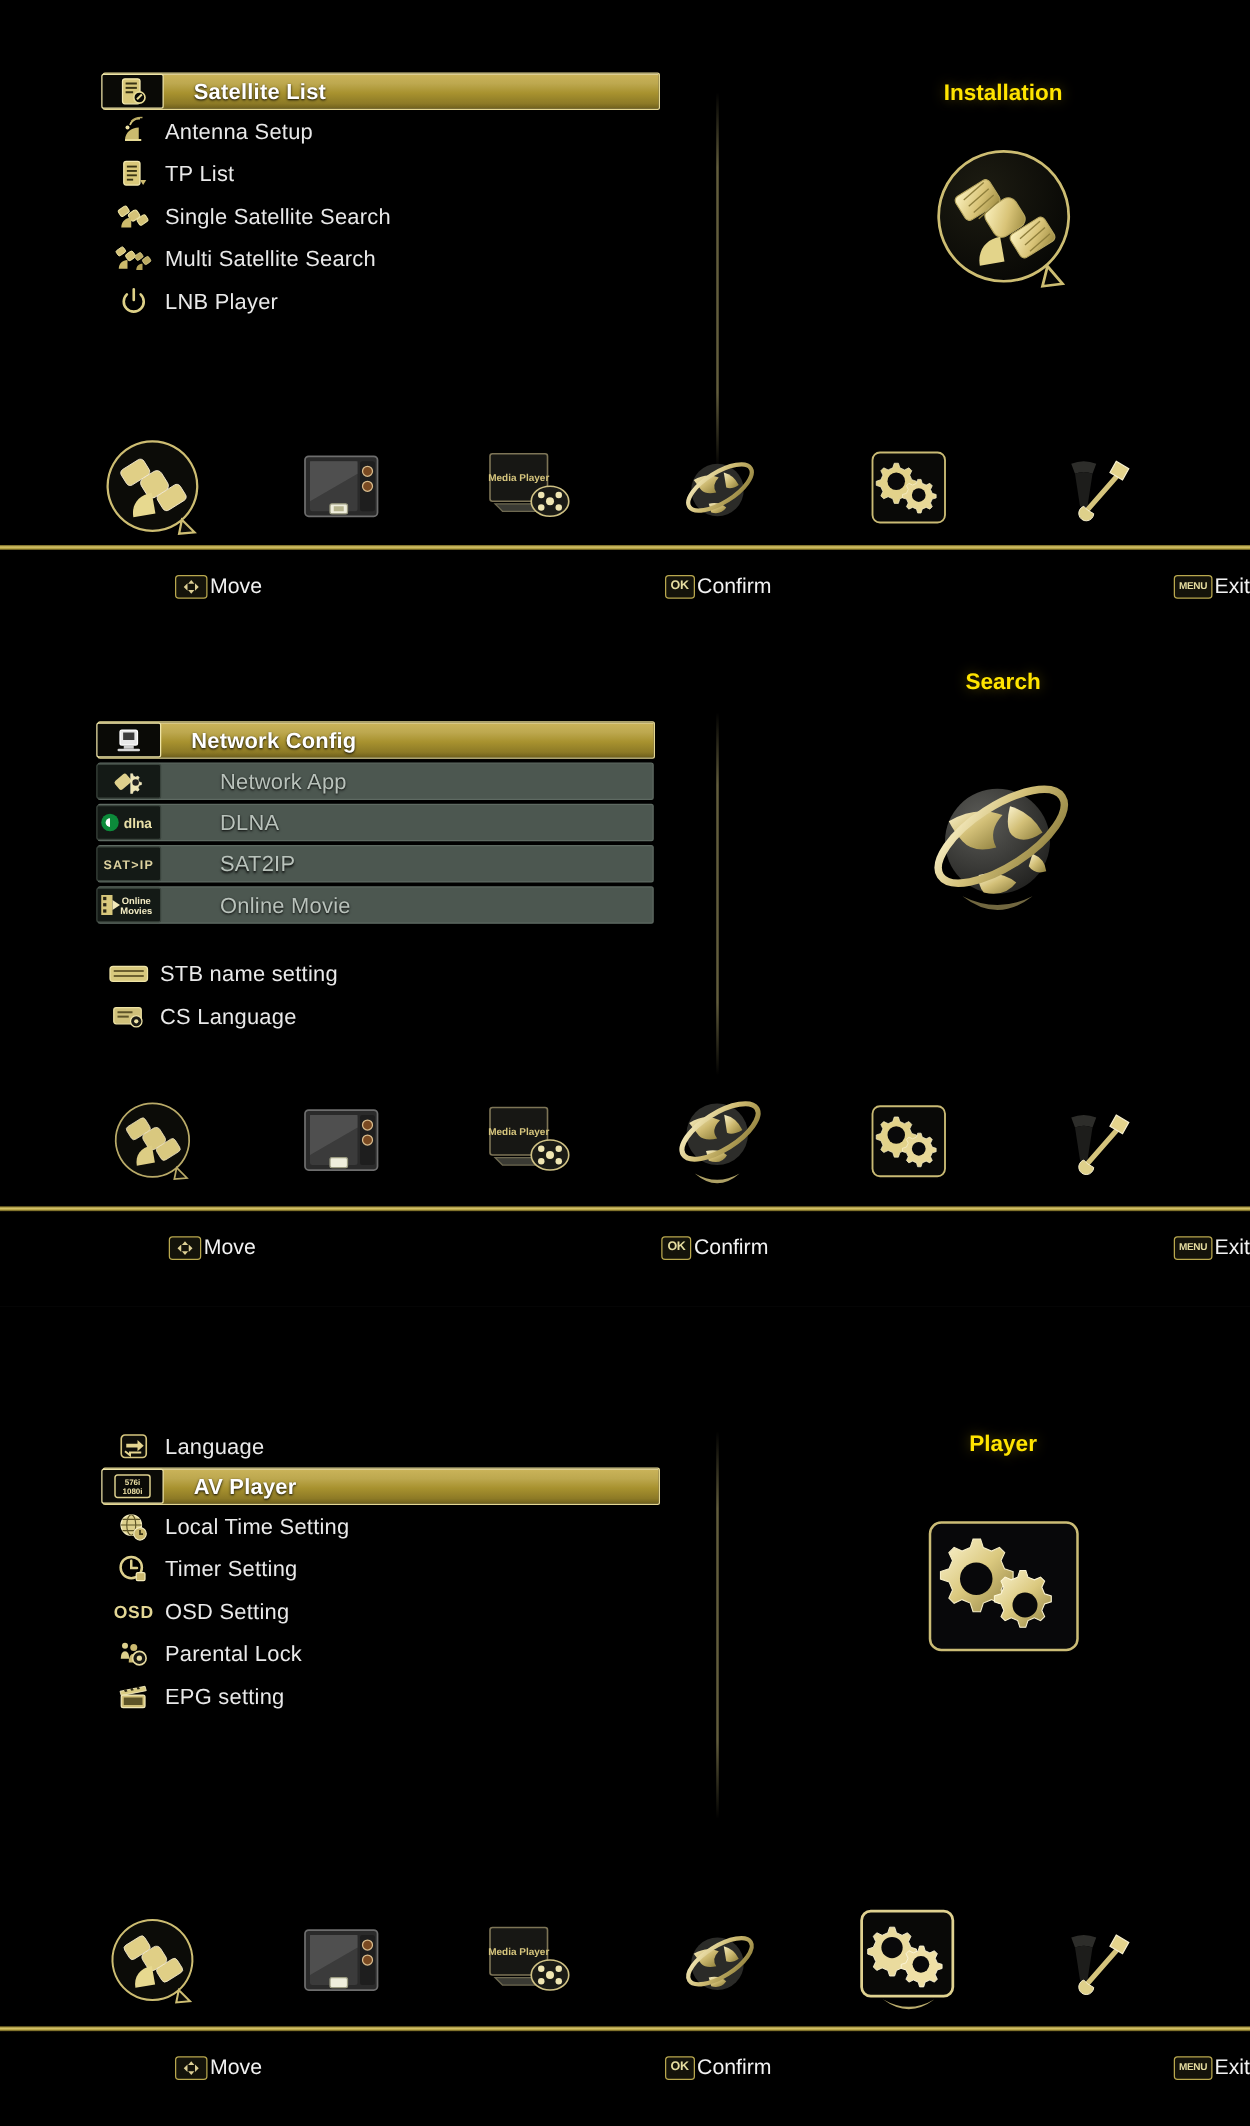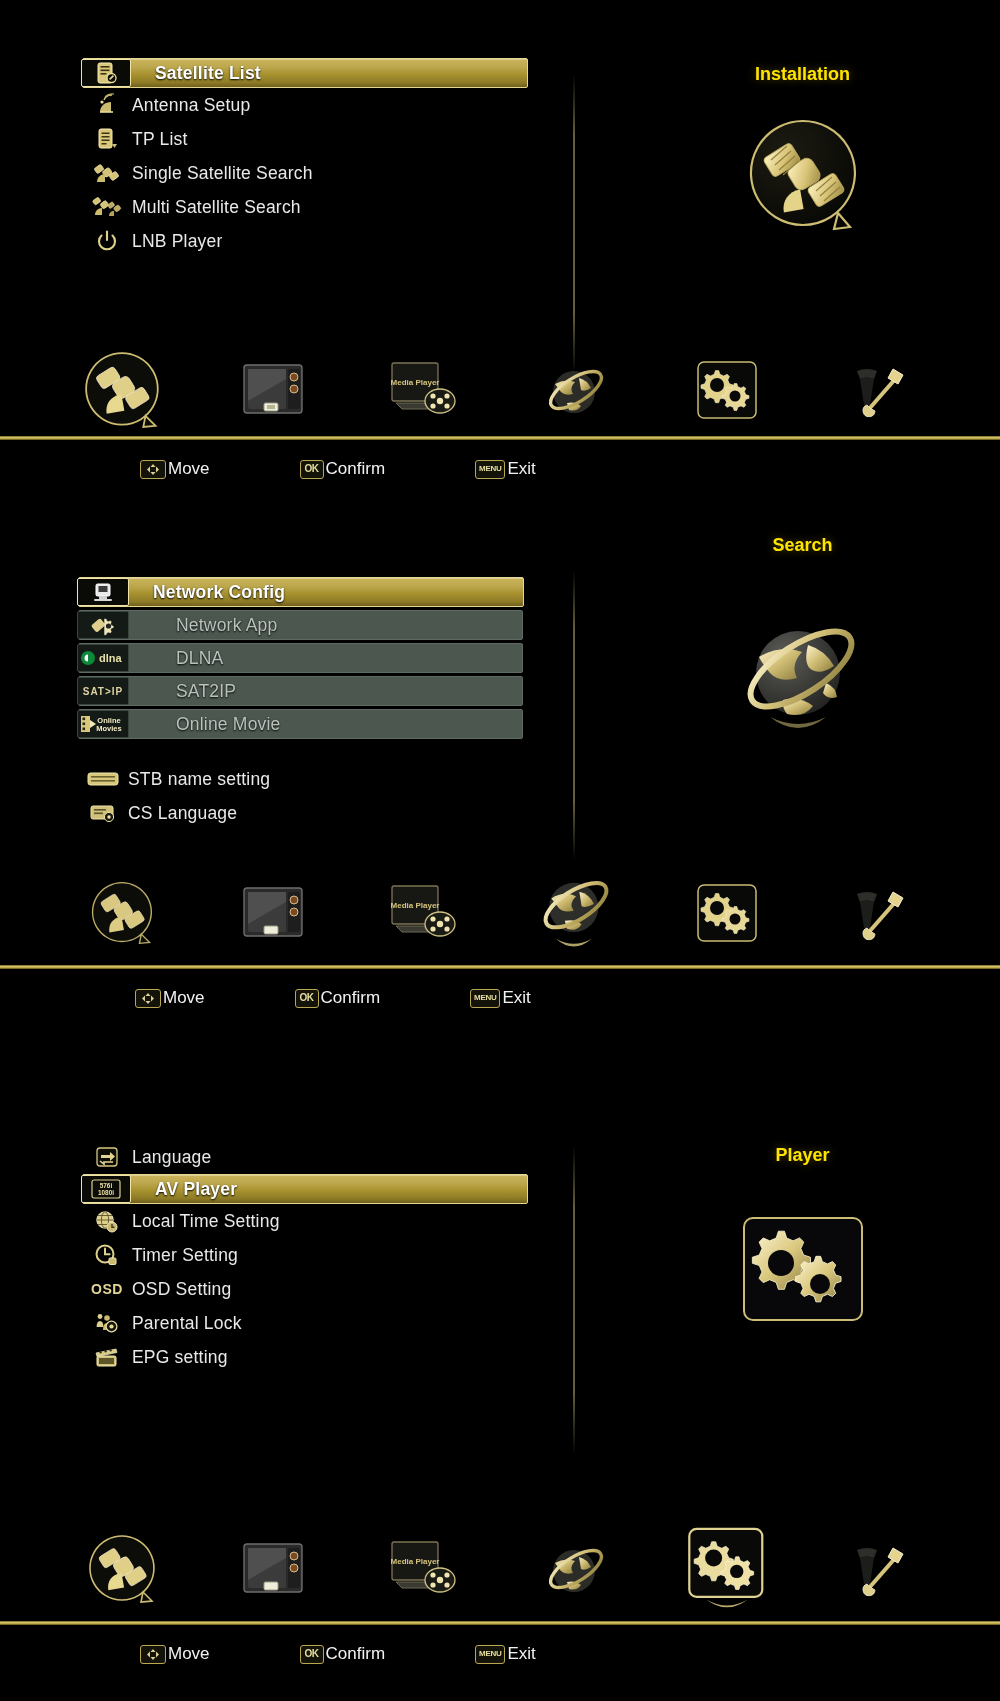--- a/index.html
+++ b/index.html
@@ -159,20 +159,21 @@
   }
 
   .hints {
     position: absolute;
     left: 0; right: 0;
     display: flex;
     align-items: center;
     padding-left: 140px;
     gap: 90px;
     height: 34px;
+    justify-content: space-between;
   }
   .hint { display: flex; align-items: center; gap: 2px; }
   .hint .key {
     display: inline-flex;
     align-items: center;
     justify-content: center;
     min-width: 24px;
     height: 19px;
     padding: 0 3px;
     border: 1px solid #b9a84e;

